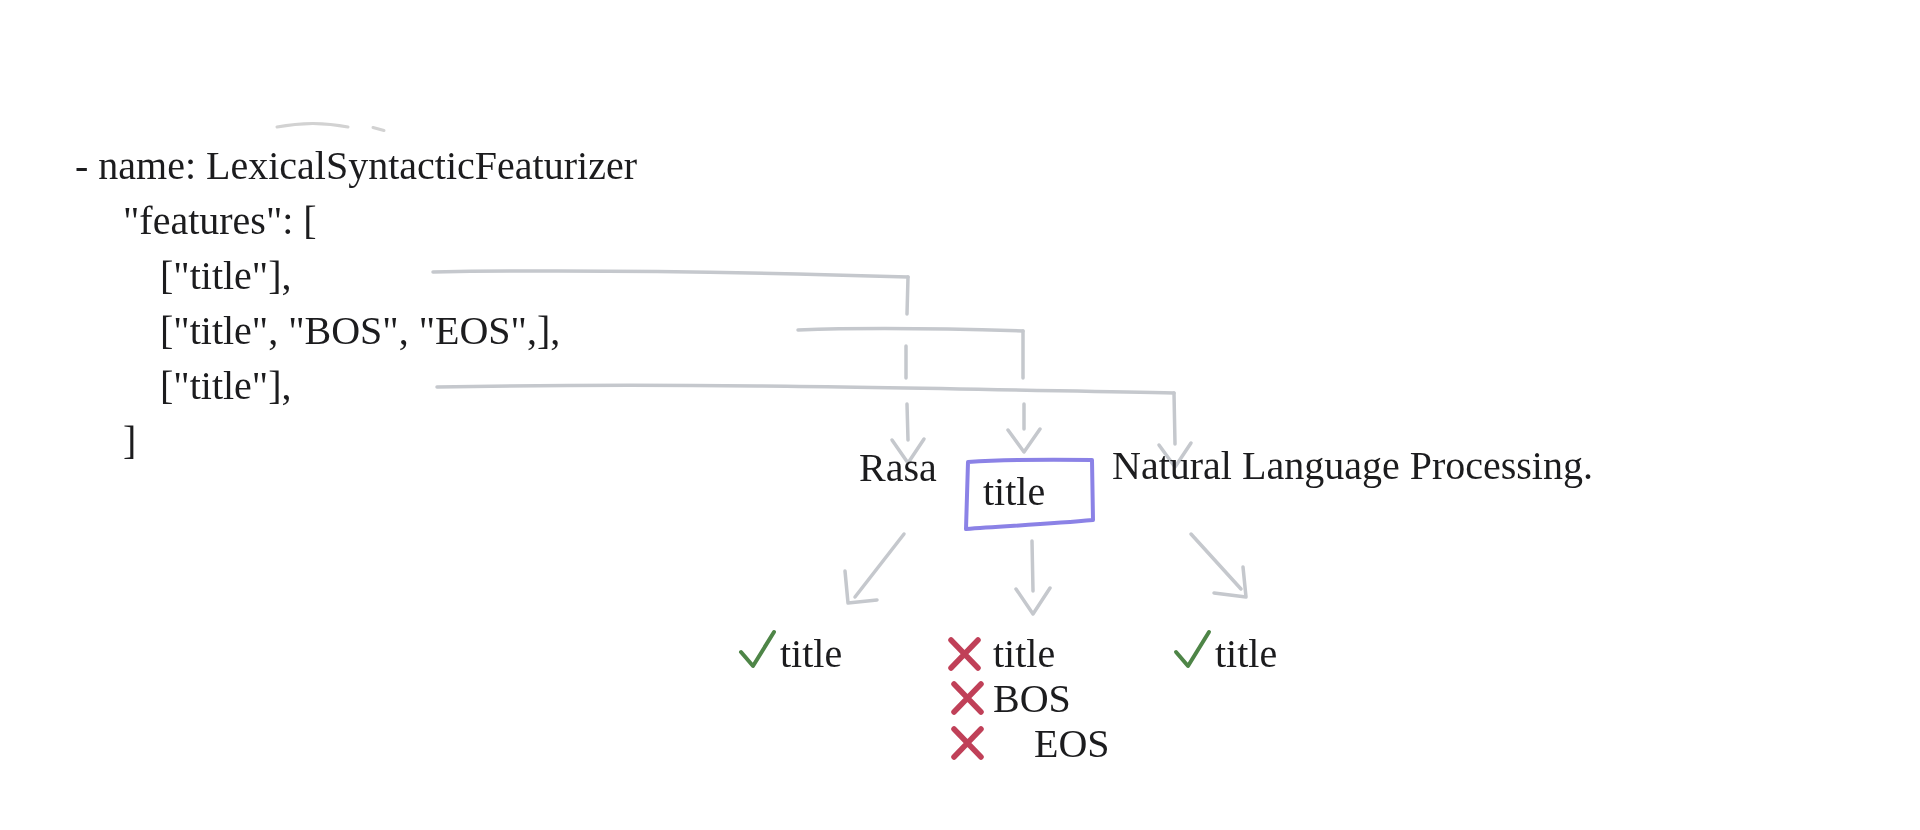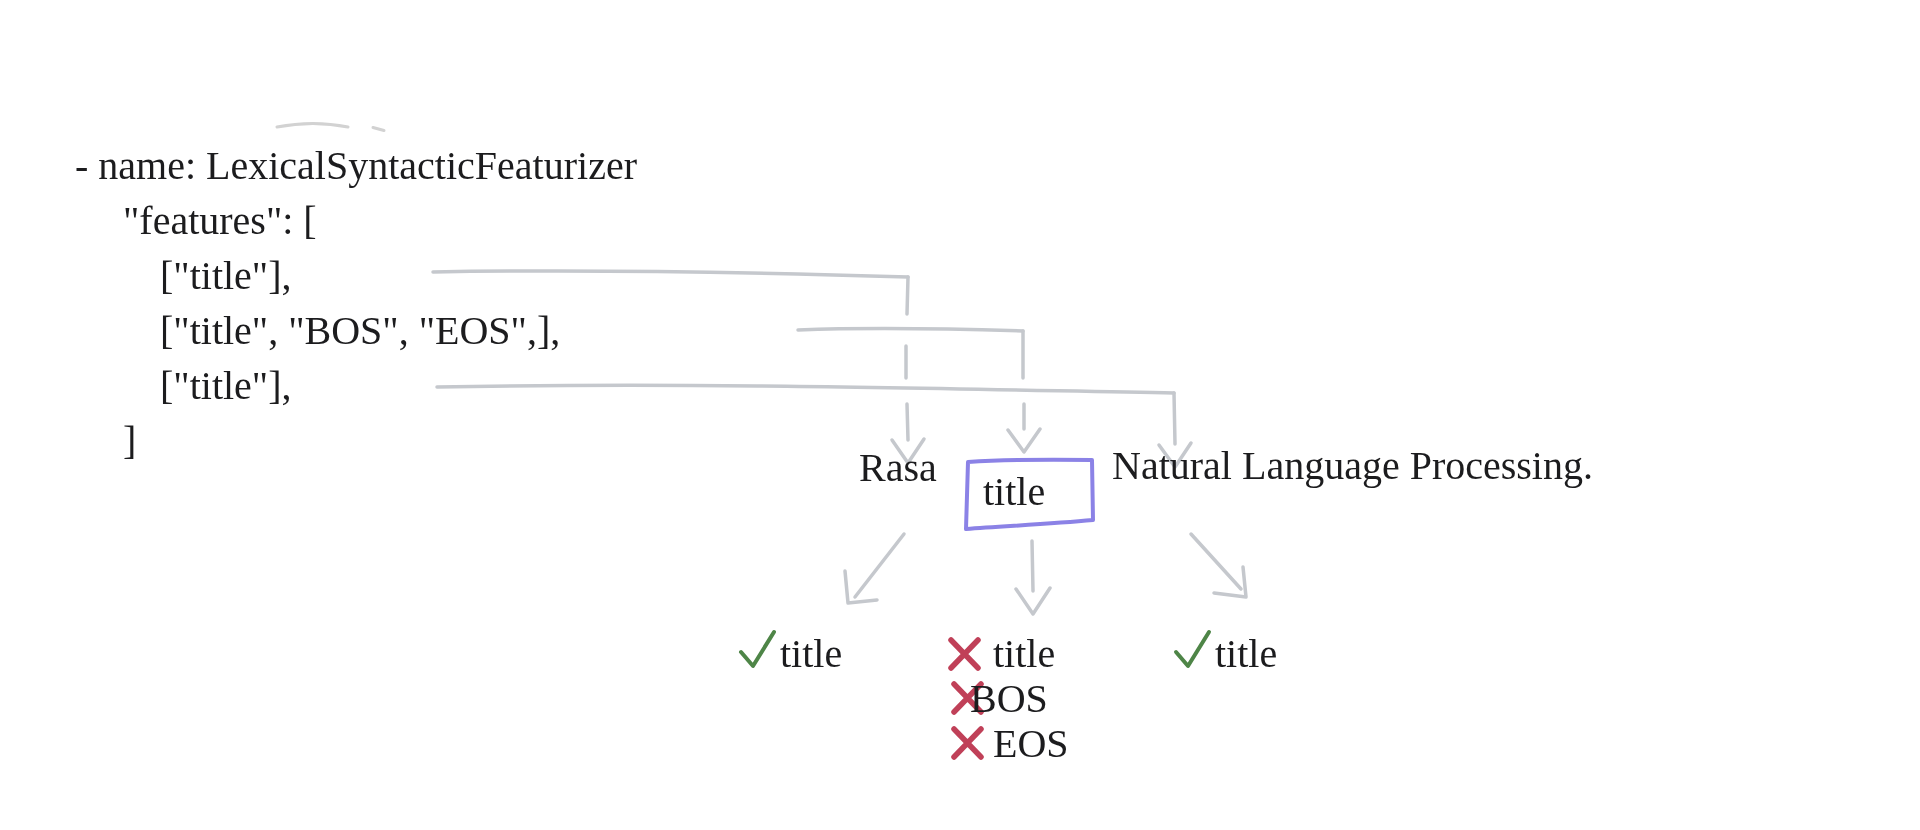--- a/index.html
+++ b/index.html
@@ -104,18 +104,18 @@
 
   <div>
     <span class="t" style="left:859px;  top:445px">Rasa</span>
     <span class="t" style="left:983px;  top:469px">title</span>
     <span class="t" style="left:1112px; top:443px">Natural Language Processing.</span>
   </div>
 
   <div>
     <span class="t" style="left:780px;  top:631px">title</span>
     <span class="t" style="left:993px;  top:631px">title</span>
-    <span class="t" style="left:970px;  top:676px">BOS</span>
-    <span class="t" style="left:993px;  top:721px">EOS</span>
+    <span class="t" style="left:993px;  top:676px">BOS</span>
+    <span class="t" style="left:1034px;  top:721px">EOS</span>
     <span class="t" style="left:1215px; top:631px">title</span>
   </div>
 
 </div>
 
 </body></html>

